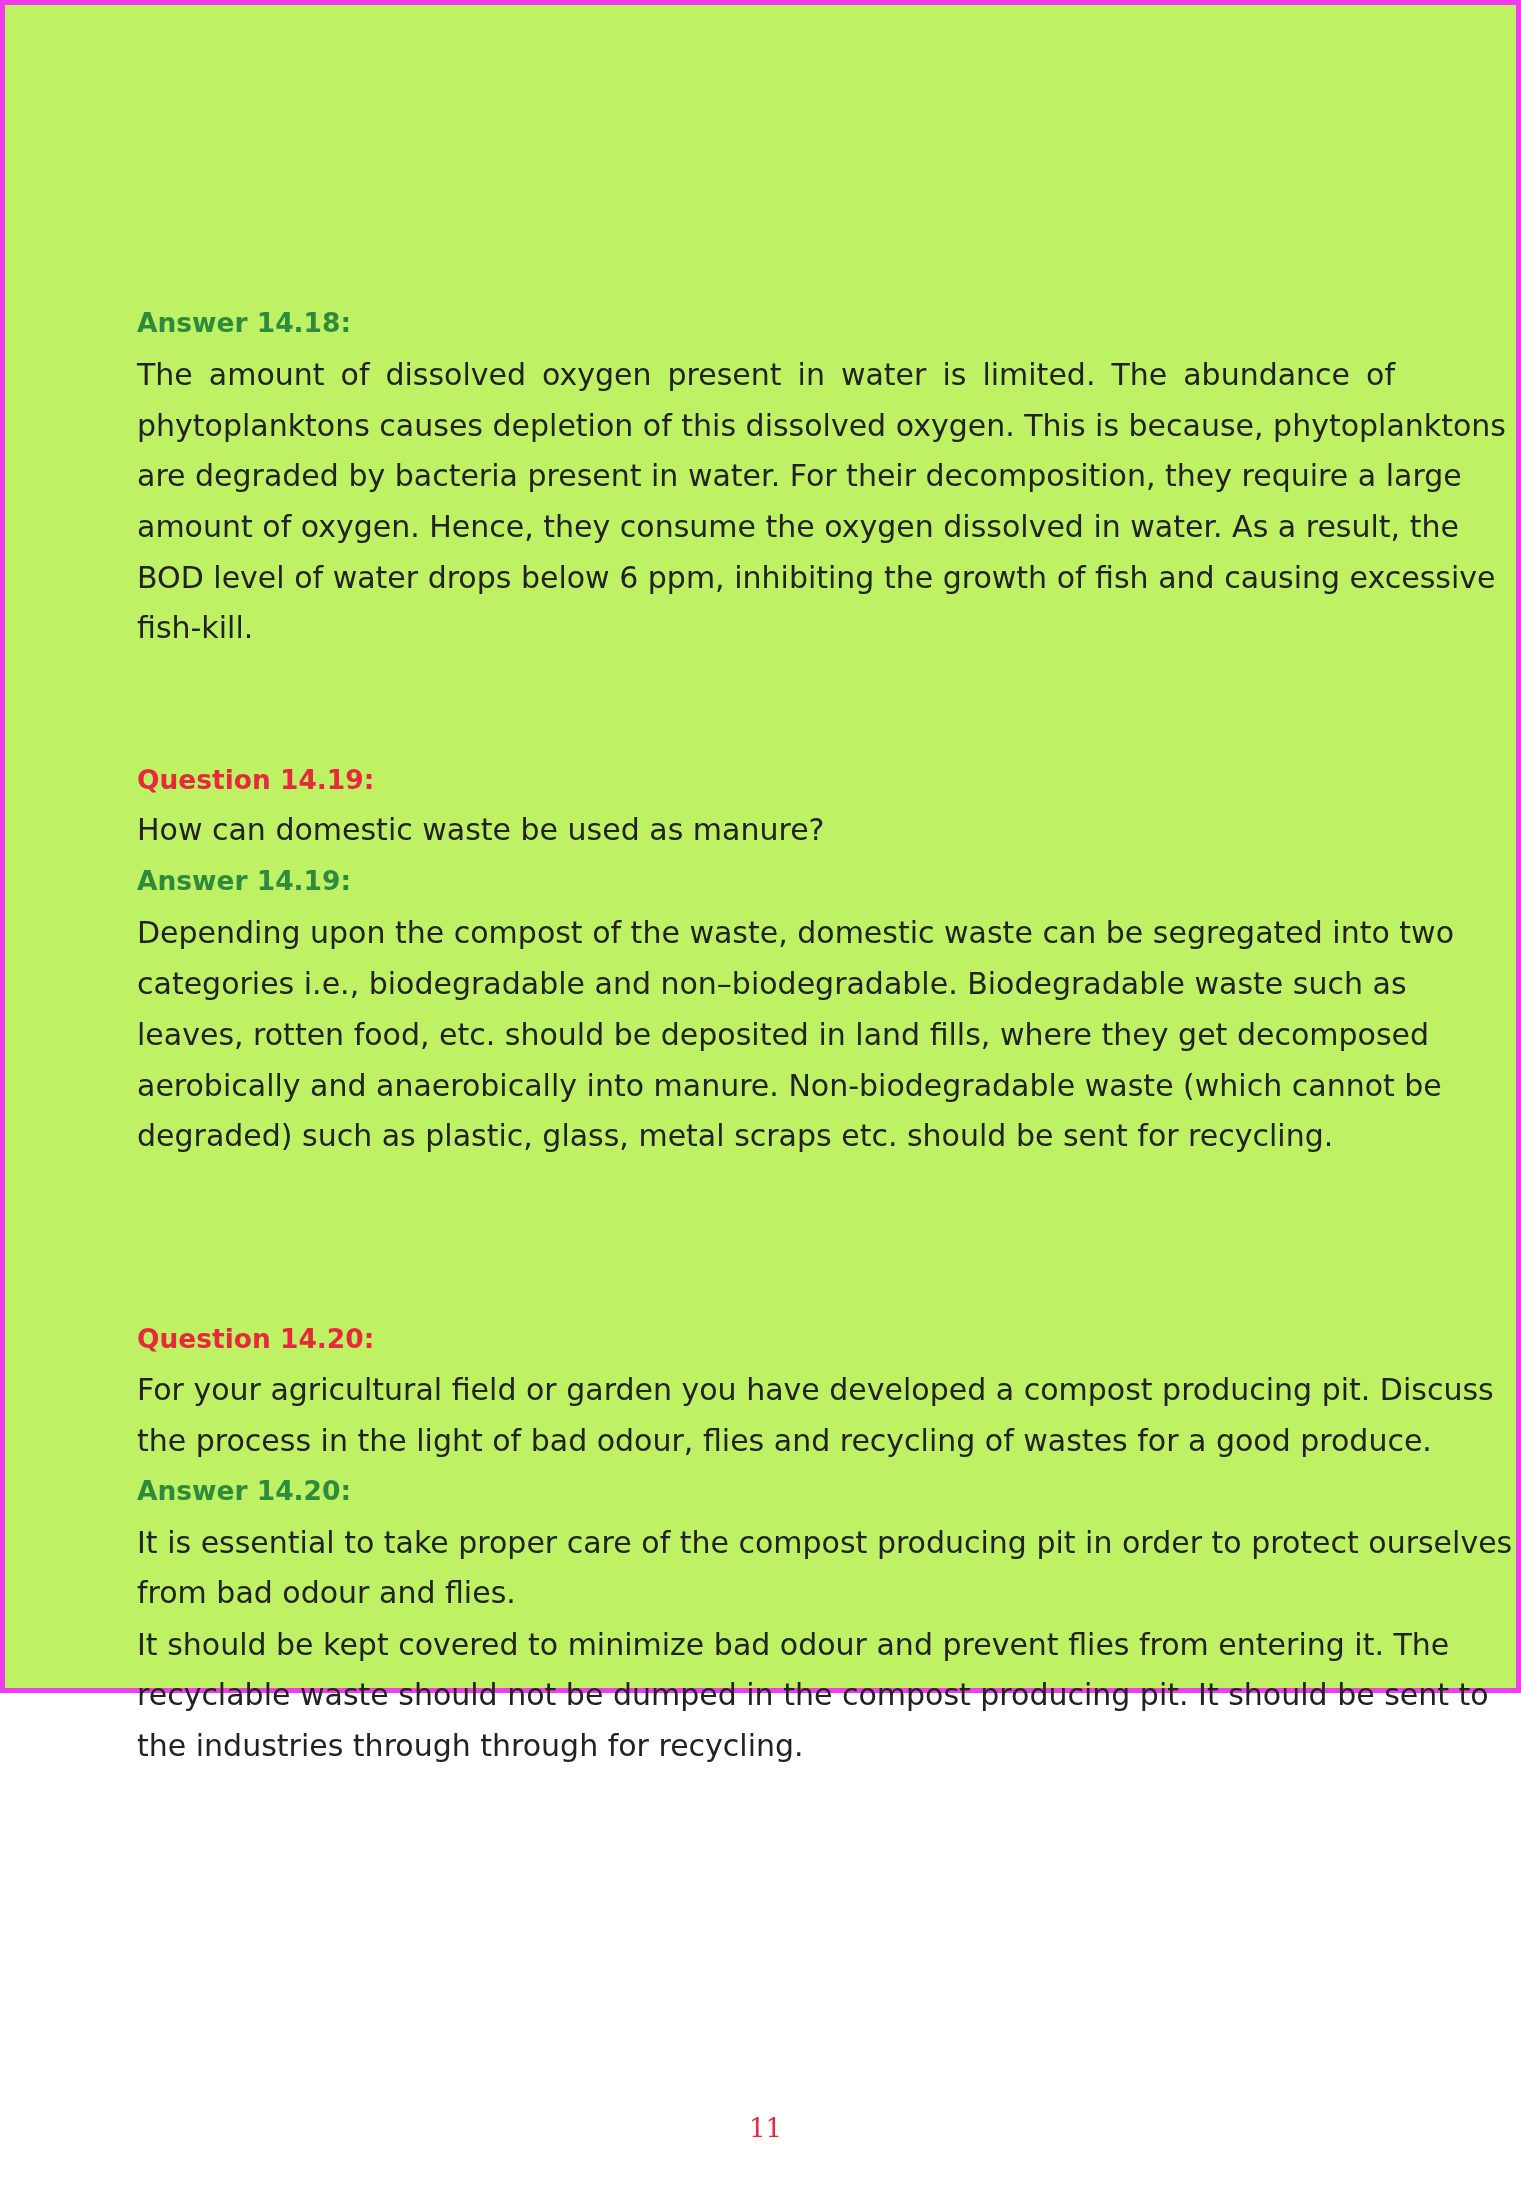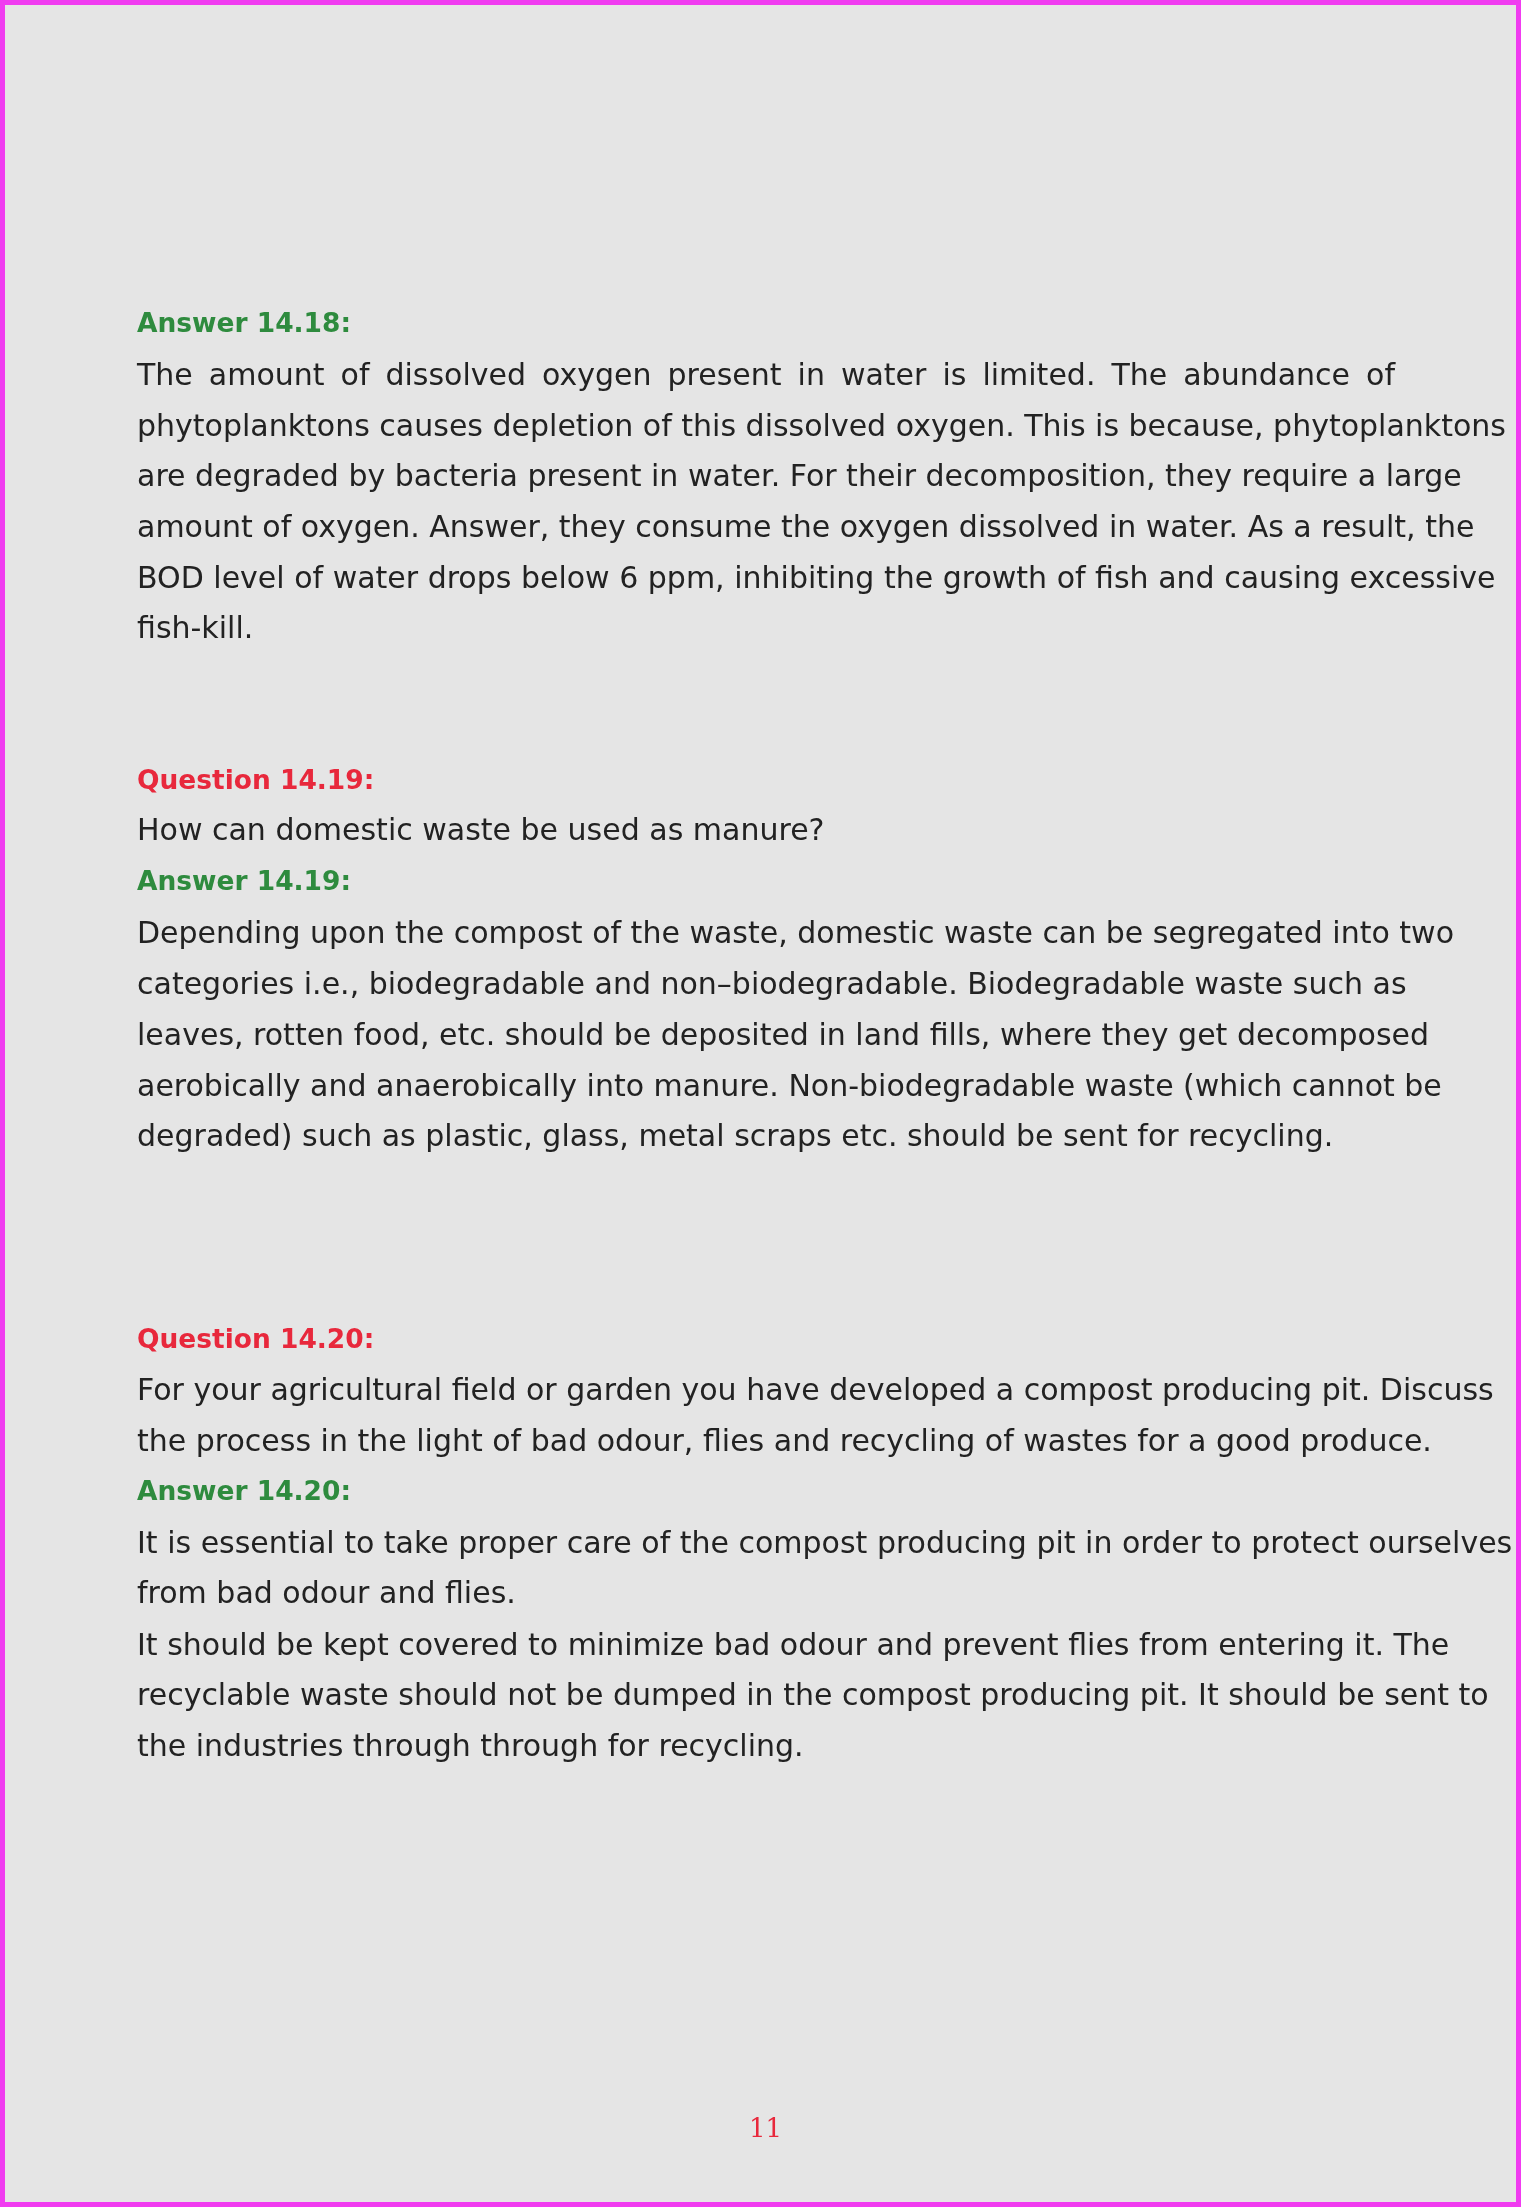--- a/index.html
+++ b/index.html
@@ -1,22 +1,22 @@
 <!DOCTYPE html>
 <html><head>
 <meta charset="utf-8">
 <style>
   html, body { margin: 0; padding: 0; background: #ffffff; }
   body { width: 1521px; height: 2207px; position: relative; overflow: hidden; }
   .page {
     position: absolute; left: 0; top: 0;
-    width: 1521px; height: 2207px;
+    width: 1521px; height: 1693px;
     box-sizing: border-box;
     border: 5px solid #f03cf0;
-    background: #e5e5e5;
+    background: #bef264;
   }
   .h {
     position: absolute; left: 132px;
     font-family: "DejaVu Sans", sans-serif;
     font-weight: bold; font-size: 27px; line-height: 34px;
     height: 34px; white-space: nowrap;
     transform: scaleX(0.98); transform-origin: left center;
   }
   .h.answer { color: #2e8b3e; }
   .h.question { color: #e8283c; }
@@ -37,21 +37,21 @@
   }
 </style>
 </head>
 <body>
 
 <div class="page">
   <div class="h answer" style="top:301px">Answer 14.18:</div>
   <div class="line" style="top:353px">The amount of dissolved oxygen present in water is limited. The abundance of</div>
   <div class="line" style="top:404px">phytoplanktons causes depletion of this dissolved oxygen. This is because, phytoplanktons</div>
   <div class="line" style="top:454px">are degraded by bacteria present in water. For their decomposition, they require a large</div>
-  <div class="line" style="top:505px">amount of oxygen. Answer, they consume the oxygen dissolved in water. As a result, the</div>
+  <div class="line" style="top:505px">amount of oxygen. Hence, they consume the oxygen dissolved in water. As a result, the</div>
   <div class="line" style="top:556px">BOD level of water drops below 6 ppm, inhibiting the growth of fish and causing excessive</div>
   <div class="line last" style="top:606px">fish-kill.</div>
 
   <div class="h question" style="top:758px">Question 14.19:</div>
   <div class="line last" style="top:808px">How can domestic waste be used as manure?</div>
 
   <div class="h answer" style="top:859px">Answer 14.19:</div>
   <div class="line" style="top:911px">Depending upon the compost of the waste, domestic waste can be segregated into two</div>
   <div class="line" style="top:962px">categories i.e., biodegradable and non–biodegradable. Biodegradable waste such as</div>
   <div class="line" style="top:1013px">leaves, rotten food, etc. should be deposited in land fills, where they get decomposed</div>

